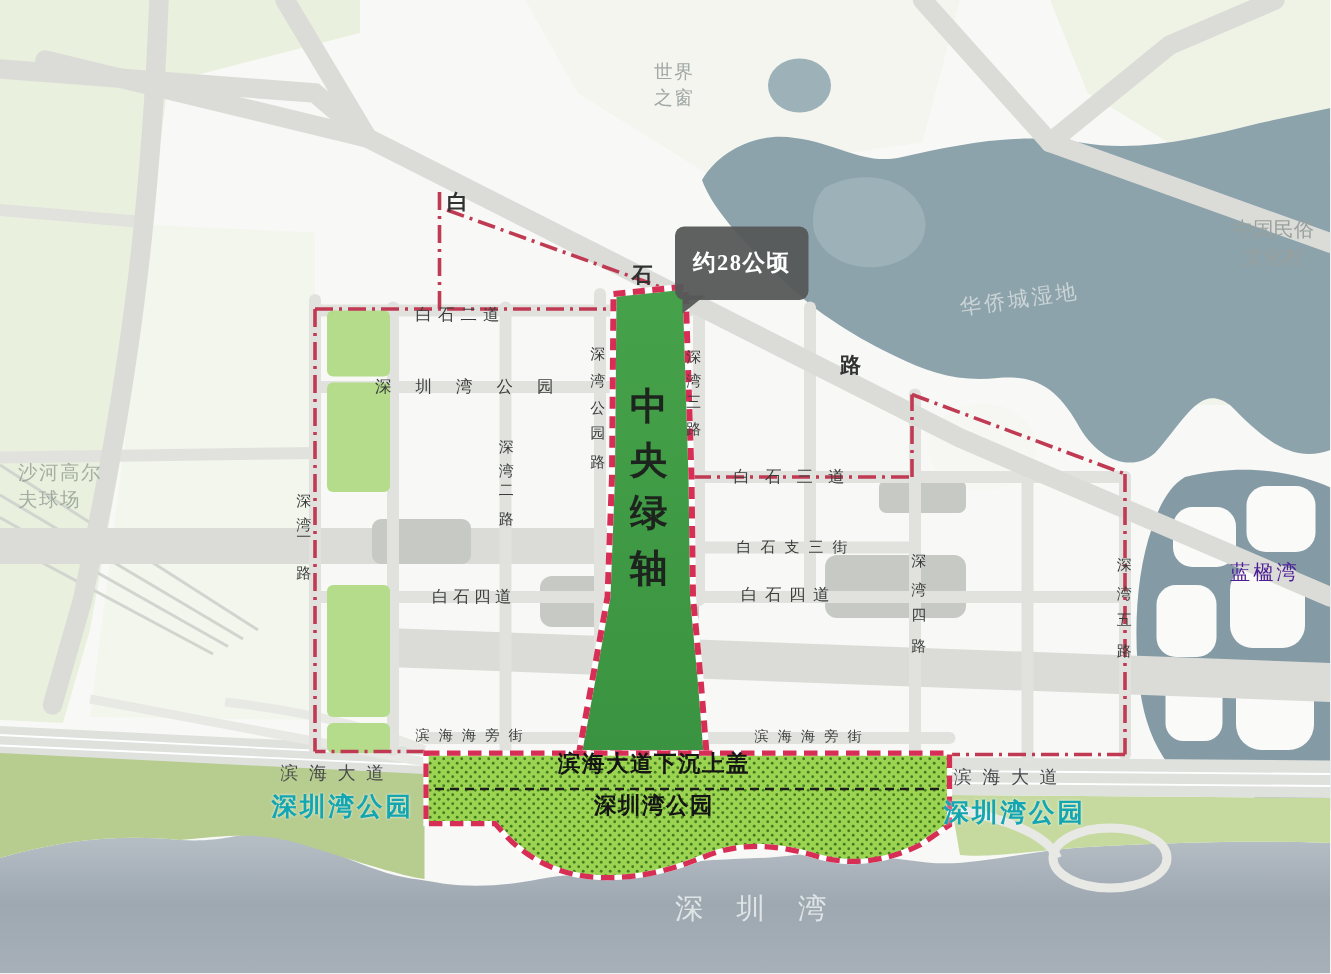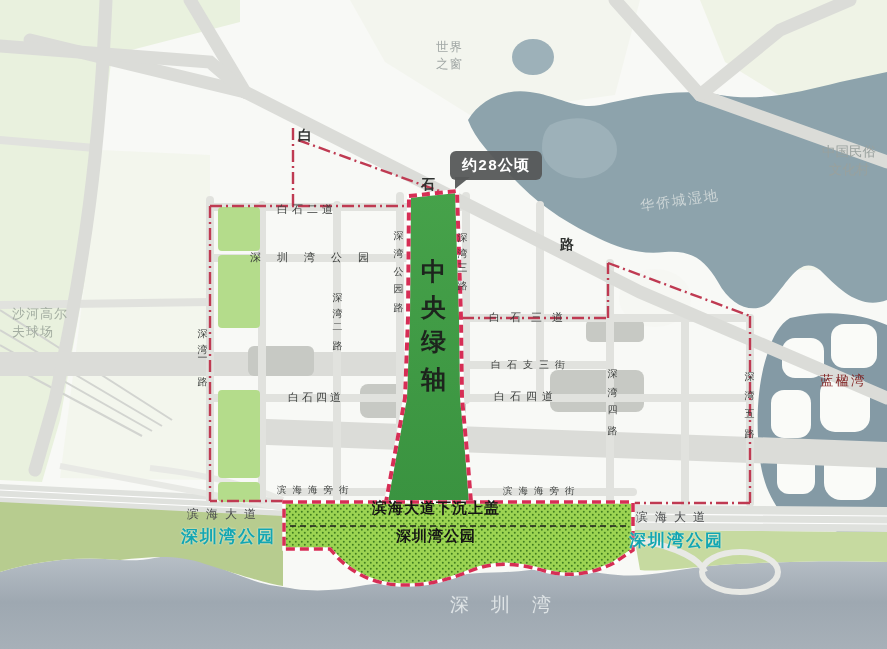--- a/index.html
+++ b/index.html
@@ -1,28 +1,28 @@
 <!DOCTYPE html>
 <html><head>
 <meta charset="utf-8">
 <style>
   html,body{margin:0;padding:0;background:#ffffff;}
   #stage{position:relative;width:887px;height:649px;overflow:hidden;
-         font-family:Liberation Mono, monospace;background:#f8f9f6;}
+         font-family:Liberation Serif, serif;background:#f8f9f6;}
   #map-art{position:absolute;left:0;top:0;}
   .lbl{position:absolute;white-space:pre-line;line-height:1.35;}
   .v{writing-mode:vertical-rl;text-orientation:upright;line-height:1;}
   .rl{font-size:11px;color:#3a3d3b;}
   .big-char{font-size:14px;color:#2f3230;font-weight:bold;}
   .landmark{color:#a2a8a6;}
   .teal{color:#13a6b1;font-weight:bold;font-size:17px;letter-spacing:2px;
         text-shadow:0 0 2px rgba(255,255,255,.8);}
   .strip-lbl{color:#151515;font-weight:bold;font-size:15px;letter-spacing:1px;}
   #callout{position:absolute;left:450px;top:151px;background:rgba(86,88,89,.95);
-           color:#fff;font-weight:bold;font-size:15px;padding:5px 12px;
+           color:#fff;font-weight:bold;font-size:15px;padding:15px 12px;
            border-radius:6px;letter-spacing:1px;}
   #callout .tail{position:absolute;left:5px;bottom:-9px;width:0;height:0;
            border-top:12px solid rgba(86,88,89,.95);border-right:15px solid transparent;}
   #axis-label{left:419px;top:237px;font-size:25px;font-weight:bold;color:#1d241d;
               letter-spacing:36px;}
 </style>
 </head>
 <body>
 
 <div id="stage">
@@ -181,21 +181,21 @@
     <path d="M290,526 L628,526" stroke="#1c1c1c" stroke-width="1.6" stroke-dasharray="6 4" fill="none"></path>
   </svg>
 
   <div class="lbl landmark" style="left:436px;top:40px;font-size:12.5px;letter-spacing:1px;">世界
 之窗</div>
   <div class="lbl" style="left:814px;top:144px;font-size:13.5px;color:#99a19e;text-align:center;width:70px;">中国民俗
 文化村</div>
   <div class="lbl" style="left:640px;top:192px;font-size:14px;color:#ccd5d6;letter-spacing:2px;transform:rotate(-8deg);">华侨城湿地</div>
   <div class="lbl" style="left:12px;top:306px;font-size:13px;color:#a3ada1;letter-spacing:1px;text-align:left;width:62px;">沙河高尔
 夫球场</div>
-  <div class="lbl" style="left:820px;top:373px;font-size:13.5px;color:#7f1d1d;letter-spacing:2px;">蓝楹湾</div>
+  <div class="lbl" style="left:820px;top:373px;font-size:13.5px;color:#4c1d95;letter-spacing:2px;">蓝楹湾</div>
   <div class="lbl" style="left:450px;top:594px;font-size:19px;color:#dfe4e6;letter-spacing:22px;">深圳湾</div>
 
   <div id="callout">
     <span>约28公顷</span>
     <div class="tail"></div>
   </div>
 
   <div class="lbl v" id="axis-label">中央绿轴</div>
 
   <div class="lbl big-char" style="left:298px;top:127px;">白</div>

